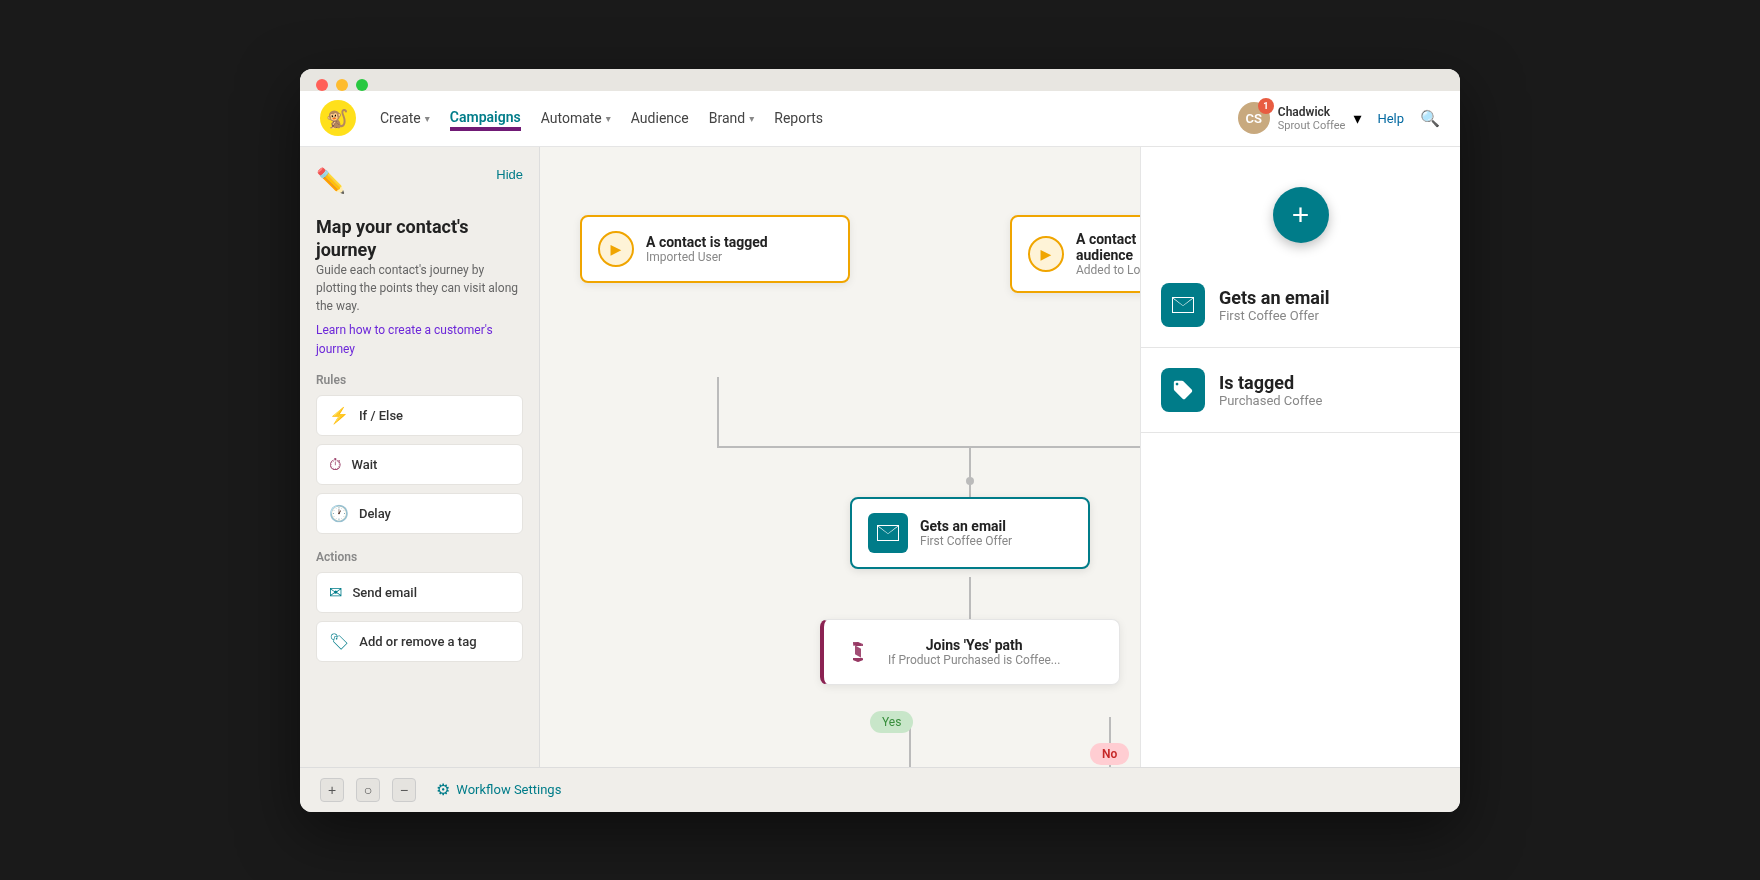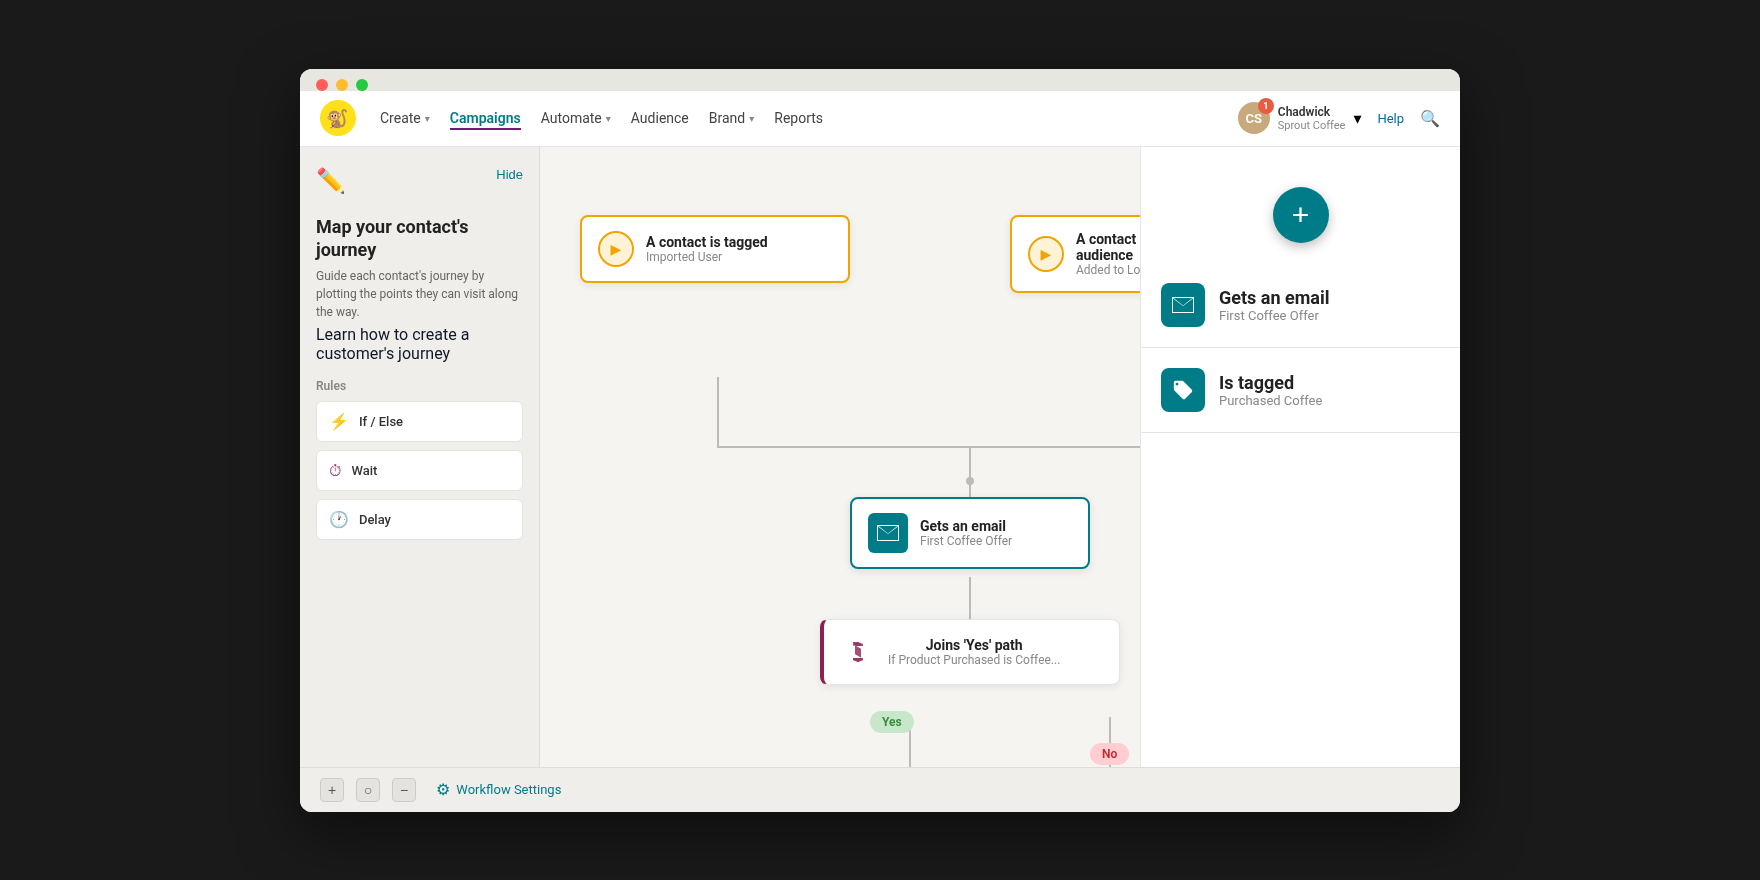--- a/index.html
+++ b/index.html
@@ -66,21 +66,21 @@
       cursor: pointer;
       display: flex;
       align-items: center;
       gap: 4px;
       padding: 4px 0;
       text-decoration: none;
     }
     .nav-link.active {
       color: #007c89;
       font-weight: 600;
-      border-bottom: 2px solid #701a75;
+      border-bottom: 4px solid #701a75;
       padding-bottom: 2px;
     }
     .nav-link .chevron {
       font-size: 10px;
       color: #888;
     }
     .nav-right {
       display: flex;
       align-items: center;
       gap: 16px;
@@ -172,31 +172,30 @@
       cursor: pointer;
       background: none;
       border: none;
       padding: 0;
     }
     .sidebar-title {
       font-size: 18px;
       font-weight: 700;
       color: #222;
       line-height: 1.3;
-      margin-bottom: 6px;
     }
     .sidebar-desc {
       font-size: 12px;
       color: #666;
       line-height: 1.5;
       margin-bottom: 4px;
     }
     .sidebar-link {
-      font-size: 16px;
-      color: #0f172a;
+      font-size: 12px;
+      color: #6d28d9;
       cursor: pointer;
       text-decoration: none;
     }
     .sidebar-section-label {
       font-size: 12px;
       color: #888;
       font-weight: 600;
       margin-bottom: 8px;
     }
     .sidebar-items {
@@ -318,21 +317,21 @@
       box-shadow: 0 2px 8px rgba(0,0,0,0.08);
       text-align: center;
     }
 
     
     .yes-badge {
       position: absolute;
       background: #c8e6c9;
       color: #388e3c;
       font-size: 12px;
-      font-weight: 700;
+      font-weight: 400;
       padding: 4px 12px;
       border-radius: 12px;
     }
     .no-badge {
       position: absolute;
       background: #ffcdd2;
       color: #c62828;
       font-size: 12px;
       font-weight: 600;
       padding: 4px 12px;
@@ -525,20 +524,33 @@
             <span class="sidebar-item-icon">⏱</span>
             <span class="sidebar-item-label">Wait</span>
           </div>
           <div class="sidebar-item">
             <span class="sidebar-item-icon">🕐</span>
             <span class="sidebar-item-label">Delay</span>
           </div>
         </div>
       </div>
 
+      <div>
+        <div class="sidebar-section-label">Actions</div>
+        <div class="sidebar-items">
+          <div class="sidebar-item action-item">
+            <span class="sidebar-item-icon" style="color:#007c89;">✉</span>
+            <span class="sidebar-item-label">Send email</span>
+          </div>
+          <div class="sidebar-item action-item">
+            <span class="sidebar-item-icon" style="color:#007c89;">🏷</span>
+            <span class="sidebar-item-label">Add or remove a tag</span>
+          </div>
+        </div>
+      </div>
     </div>
 
     <div class="canvas-area">
       <div class="workflow-canvas">
 
         <svg class="svg-connectors">
 
           <path d="M 178 230 L 178 300 L 430 300 L 430 350"></path>
 
           <path d="M 620 230 L 620 300 L 430 300 L 430 350"></path>

